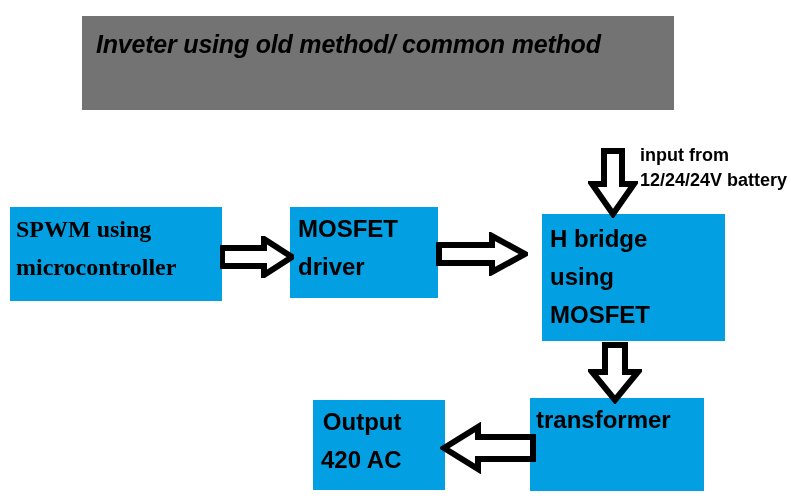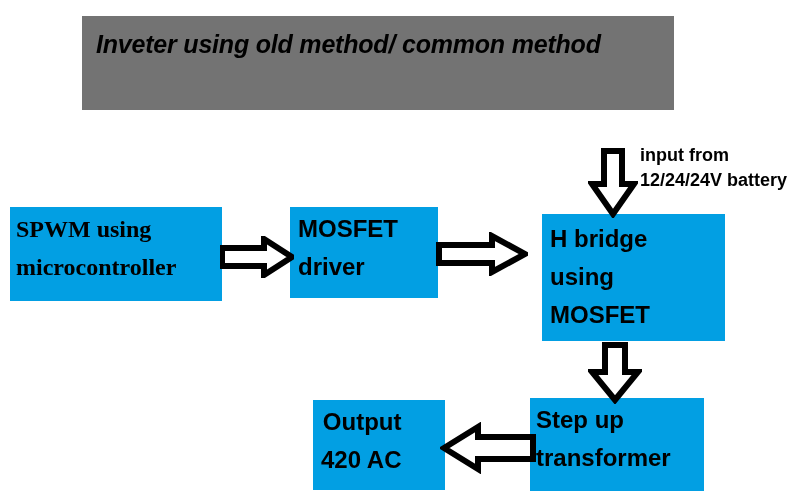--- a/index.html
+++ b/index.html
@@ -113,21 +113,20 @@
   <div class="box" id="box-hbridge">
     <div class="box-text">
       <div>H bridge</div>
       <div>using</div>
       <div>MOSFET</div>
     </div>
   </div>
 
   <div class="box" id="box-stepup">
     <div class="box-text">
-      <div>Step up</div>
       <div>transformer</div>
     </div>
   </div>
 
   <div class="box" id="box-output">
     <div class="box-text">
       <div>Output</div>
       <div>420 AC</div>
     </div>
   </div>

